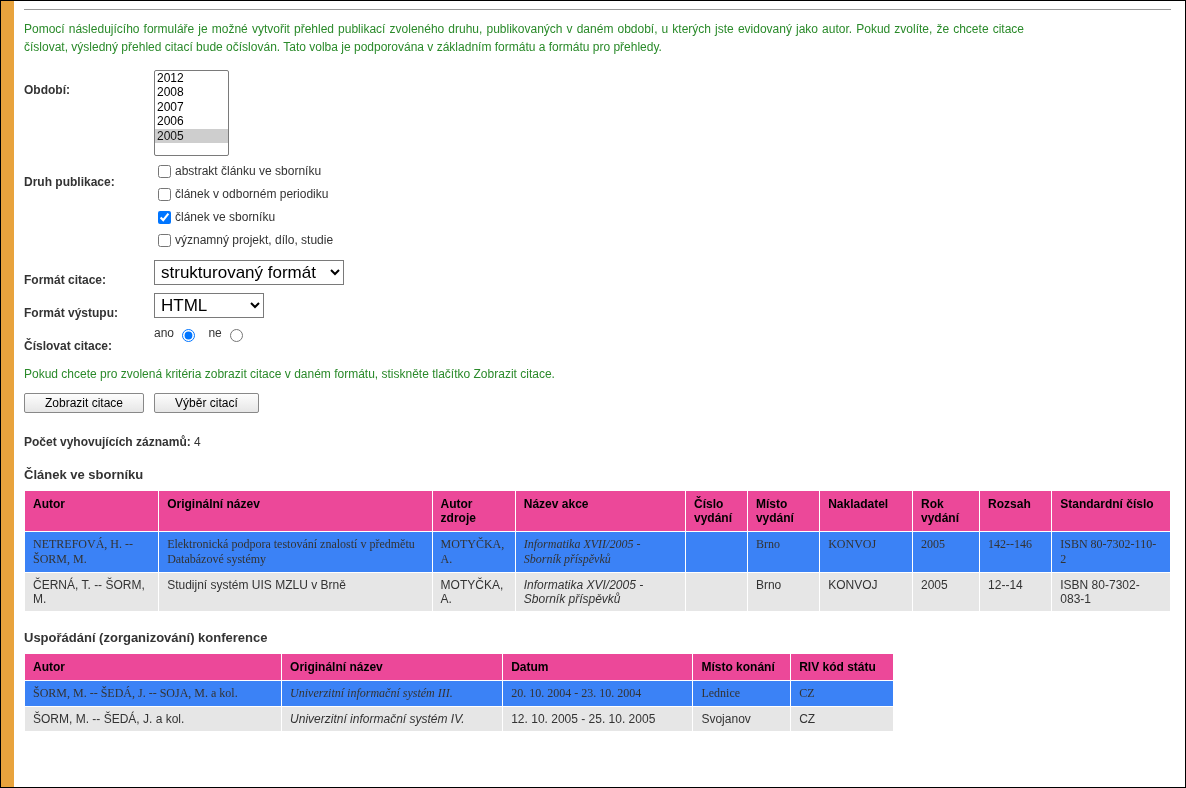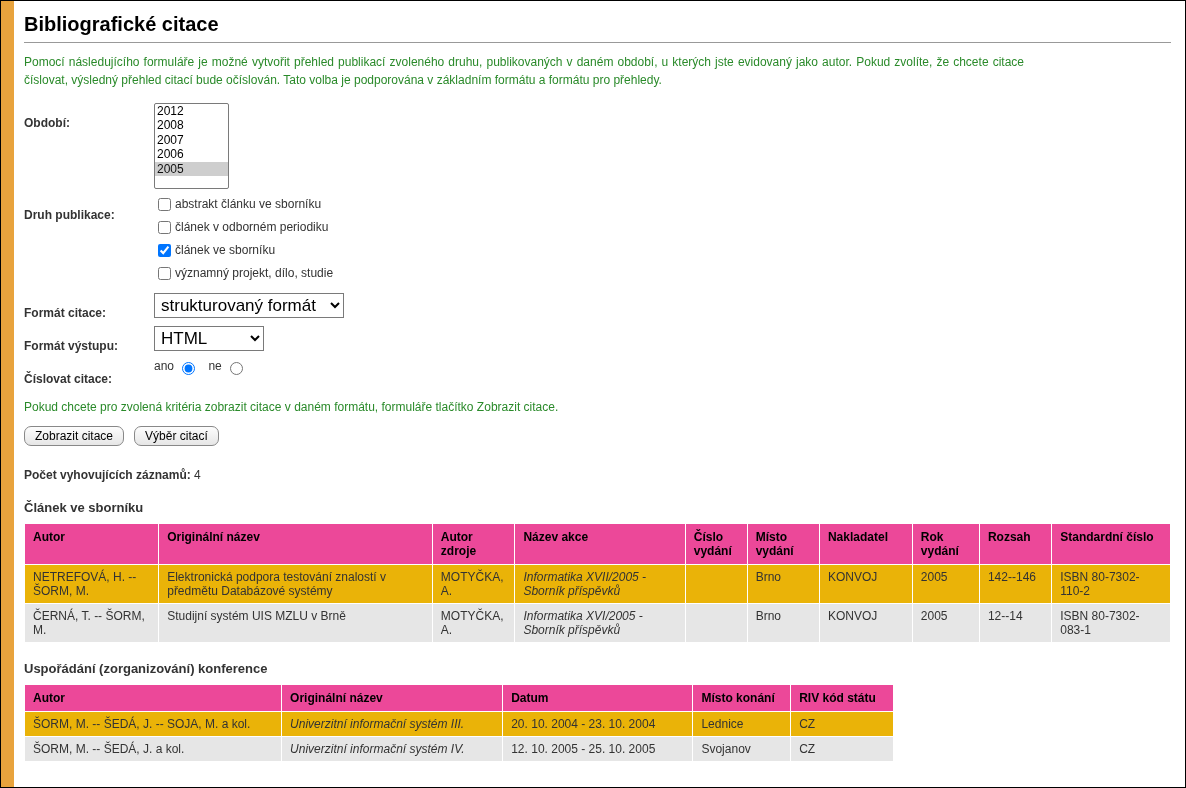--- a/index.html
+++ b/index.html
@@ -82,23 +82,23 @@
   .sel-w3 { width: 110px; }
   .radio-group input { vertical-align: middle; }
   .hint {
     color: #2a8a2a;
     line-height: 1.5;
     margin: 12px 0 10px 0;
   }
   .btn {
     font-family: inherit;
     font-size: 12px;
-    padding: 2px 10px;
+    padding: 2px 20px;
     border: 1px solid #888;
-    border-radius: 7px;
+    border-radius: 2px;
     background: linear-gradient(#fdfdfd,#e6e6e6);
     cursor: pointer;
   }
   .result-count {
     margin: 22px 0 18px 0;
   }
   .result-count b { font-weight: bold; }
   .section-title {
     font-weight: bold;
     font-size: 13px;
@@ -119,32 +119,31 @@
     border: 1px solid #fff;
     font-size: 12px;
     vertical-align: top;
   }
   table.data td {
     padding: 5px 8px;
     border: 1px solid #fff;
     vertical-align: top;
     font-size: 12px;
   }
-  table.data tr.odd td { background: #eab308; }
+  table.data tr.odd td { background: #3b82f6; font-family: Liberation Serif, serif; }
   table.data tr.even td { background: #e6e6e6; }
   .ital { font-style: italic; }
 </style>
 </head>
 <body>
 
 <div class="page-outer">
   <div class="left-stripe"></div>
   <div class="content">
 
-    <h1>Bibliografické citace</h1>
     <hr class="title-rule">
 
     <div class="intro">Pomocí následujícího formuláře je možné vytvořit přehled publikací zvoleného druhu, publikovaných v daném období, u kterých jste evidovaný jako autor. Pokud zvolíte, že chcete citace číslovat, výsledný přehled citací bude očíslován. Tato volba je podporována v základním formátu a formátu pro přehledy.</div>
 
     
     <div class="form-row">
       <div class="form-label">Období:</div>
       <div>
         <select class="year-list" size="5" id="period-select">
             <option>2012</option>
@@ -195,21 +194,21 @@
       <div class="radio-group">
         <span>ano</span>
         <input type="radio" name="num" checked="" style="">
         &nbsp;
         <span>ne</span>
         <input type="radio" name="num" style="">
       </div>
     </div>
 
     <div class="hint">
-      <span>Pokud chcete pro zvolená kritéria zobrazit citace v daném formátu, formuláře tlačítko Zobrazit citace.</span><br>
+      <span>Pokud chcete pro zvolená kritéria zobrazit citace v daném formátu, stiskněte tlačítko Zobrazit citace.</span><br>
     </div>
 
     <button class="btn">Zobrazit citace</button>
     &nbsp;
     <button class="btn">Výběr citací</button>
 
     <div class="result-count">
       <b>Počet vyhovujících záznamů:</b>
       <span>4</span>
     </div>

